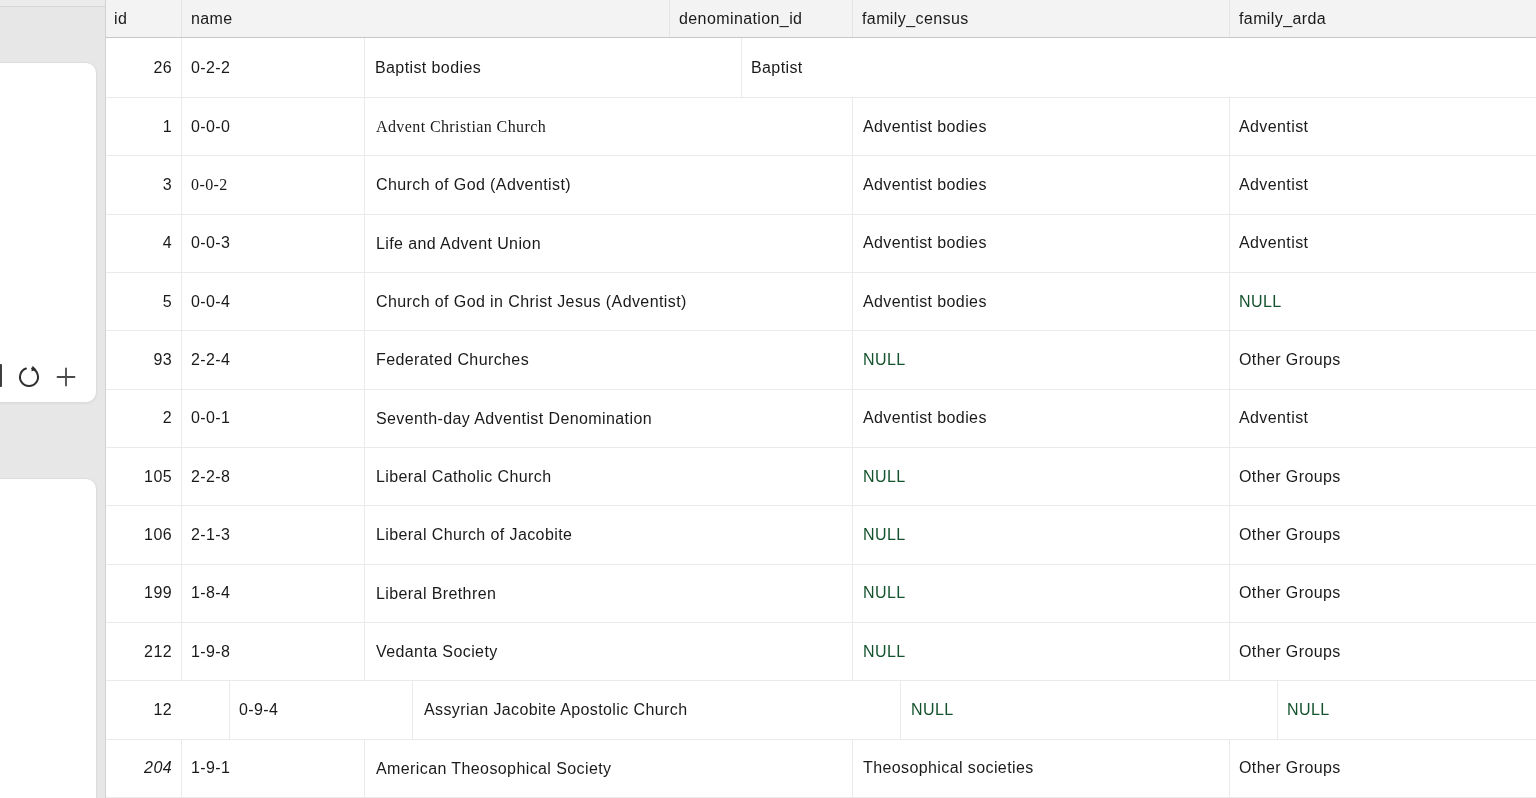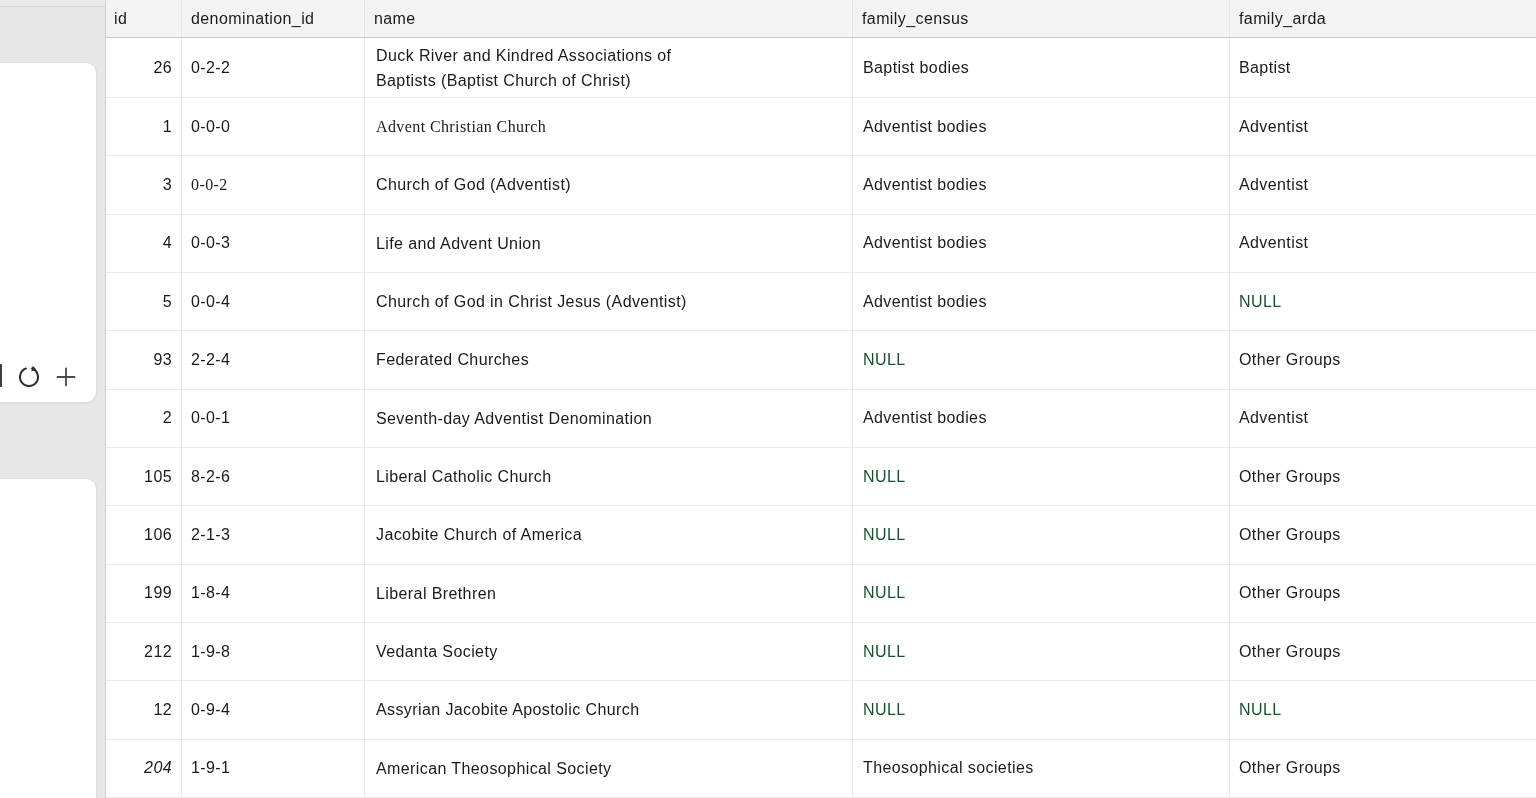--- a/index.html
+++ b/index.html
@@ -67,36 +67,33 @@
     </svg>
 
     <svg class="sidebar-icon plus-pos" width="24" height="24" viewBox="0 0 24 24">
       <path d="M 3.5 12 H 20.5 M 12 3.5 V 20.5" fill="none" stroke="#4a4a4a" stroke-width="1.8" stroke-linecap="round"></path>
     </svg>
   </div>
 
   <div class="table-area">
     <div class="thead">
         <div class="hcell col-id" style="width: 75px; flex: 0 0 75px;">id</div>
+        <div class="hcell col-name" style="width: 488px; flex: 0 0 488px;">name</div>
         <div class="hcell col-denomination_id" style="width: 183px; flex: 0 0 183px;">denomination_id</div>
-        <div class="hcell col-name" style="width: 488px; flex: 0 0 488px;">name</div>
         <div class="hcell col-family_census" style="width: 377px; flex: 0 0 377px;">family_census</div>
         <div class="hcell col-family_arda" style="flex: 1 1 auto;">family_arda</div>
       </div>
     <div class="tbody">
         <div class="trow first">
           <div class="tcell col-id" style="width: 75px; flex: 0 0 75px;">
             <span class="cell-text">26</span>
           </div>
           <div class="tcell col-denomination_id" style="width: 183px; flex: 0 0 183px;">
             <span class="cell-text">0-2-2</span>
           </div>
-          <div class="tcell col-name" style="width: 488px; flex: 0 0 488px;">
-            <span class="cell-text">Duck River and Kindred Associations of Baptists (Baptist Church of Christ)</span>
-          </div>
           <div class="tcell col-family_census" style="width: 377px; flex: 0 0 377px;">
             <span class="cell-text">Baptist bodies</span>
           </div>
           <div class="tcell col-family_arda" style="flex: 1 1 auto;">
             <span class="cell-text">Baptist</span>
           </div>
         </div>
         <div class="trow">
           <div class="tcell col-id" style="width: 75px; flex: 0 0 75px;">
             <span class="cell-text">1</span>
@@ -197,41 +194,41 @@
           </div>
           <div class="tcell col-family_arda" style="flex: 1 1 auto;">
             <span class="cell-text">Adventist</span>
           </div>
         </div>
         <div class="trow">
           <div class="tcell col-id" style="width: 75px; flex: 0 0 75px;">
             <span class="cell-text">105</span>
           </div>
           <div class="tcell col-denomination_id" style="width: 183px; flex: 0 0 183px;">
-            <span class="cell-text">8-2-6</span>
+            <span class="cell-text">2-2-8</span>
           </div>
           <div class="tcell col-name" style="width: 488px; flex: 0 0 488px;">
             <span class="cell-text">Liberal Catholic Church</span>
           </div>
           <div class="tcell col-family_census" style="width: 377px; flex: 0 0 377px;">
             <span class="cell-text null-value">NULL</span>
           </div>
           <div class="tcell col-family_arda" style="flex: 1 1 auto;">
             <span class="cell-text">Other Groups</span>
           </div>
         </div>
         <div class="trow">
           <div class="tcell col-id" style="width: 75px; flex: 0 0 75px;">
             <span class="cell-text">106</span>
           </div>
           <div class="tcell col-denomination_id" style="width: 183px; flex: 0 0 183px;">
             <span class="cell-text">2-1-3</span>
           </div>
           <div class="tcell col-name" style="width: 488px; flex: 0 0 488px;">
-            <span class="cell-text">Jacobite Church of America</span>
+            <span class="cell-text">Liberal Church of Jacobite</span>
           </div>
           <div class="tcell col-family_census" style="width: 377px; flex: 0 0 377px;">
             <span class="cell-text null-value">NULL</span>
           </div>
           <div class="tcell col-family_arda" style="flex: 1 1 auto;">
             <span class="cell-text">Other Groups</span>
           </div>
         </div>
         <div class="trow">
           <div class="tcell col-id" style="width: 75px; flex: 0 0 75px;">
@@ -264,21 +261,21 @@
             <span class="cell-text null-value">NULL</span>
           </div>
           <div class="tcell col-family_arda" style="flex: 1 1 auto;">
             <span class="cell-text">Other Groups</span>
           </div>
         </div>
         <div class="trow">
           <div class="tcell col-id" style="width: 75px; flex: 0 0 75px;">
             <span class="cell-text">12</span>
           </div>
-          <div class="tcell col-denomination_id" style="width: 183px; flex: 0 0 183px;">
+          <div class="tcell col-denomination_id" style="width: 183px; flex: 0 0 183px; margin-left: 48px;">
             <span class="cell-text">0-9-4</span>
           </div>
           <div class="tcell col-name" style="width: 488px; flex: 0 0 488px;">
             <span class="cell-text">Assyrian Jacobite Apostolic Church</span>
           </div>
           <div class="tcell col-family_census" style="width: 377px; flex: 0 0 377px;">
             <span class="cell-text null-value">NULL</span>
           </div>
           <div class="tcell col-family_arda" style="flex: 1 1 auto;">
             <span class="cell-text null-value">NULL</span>

